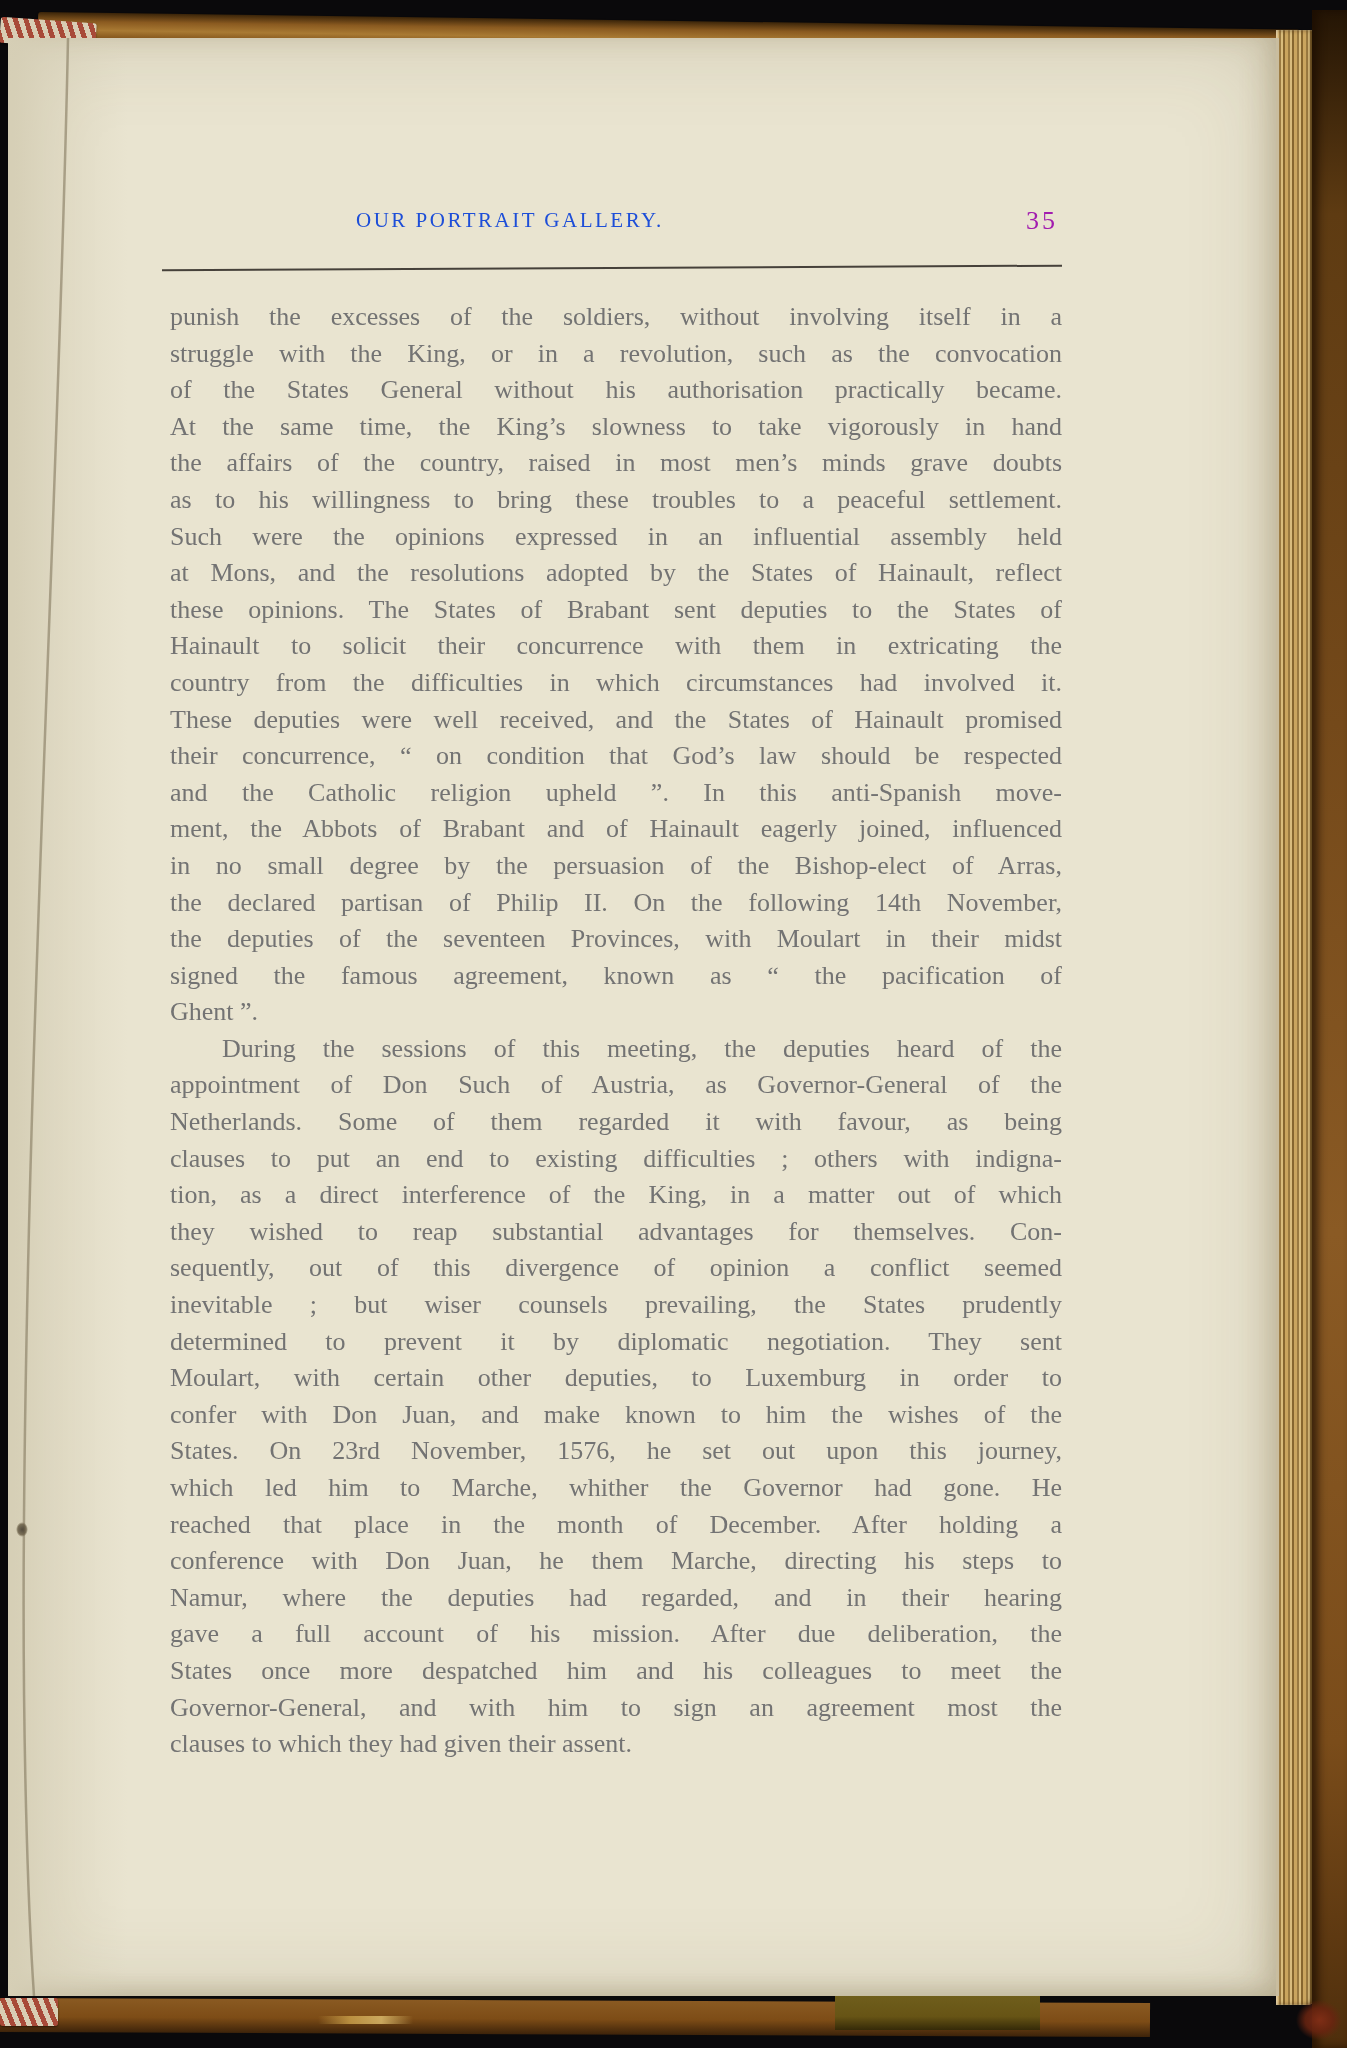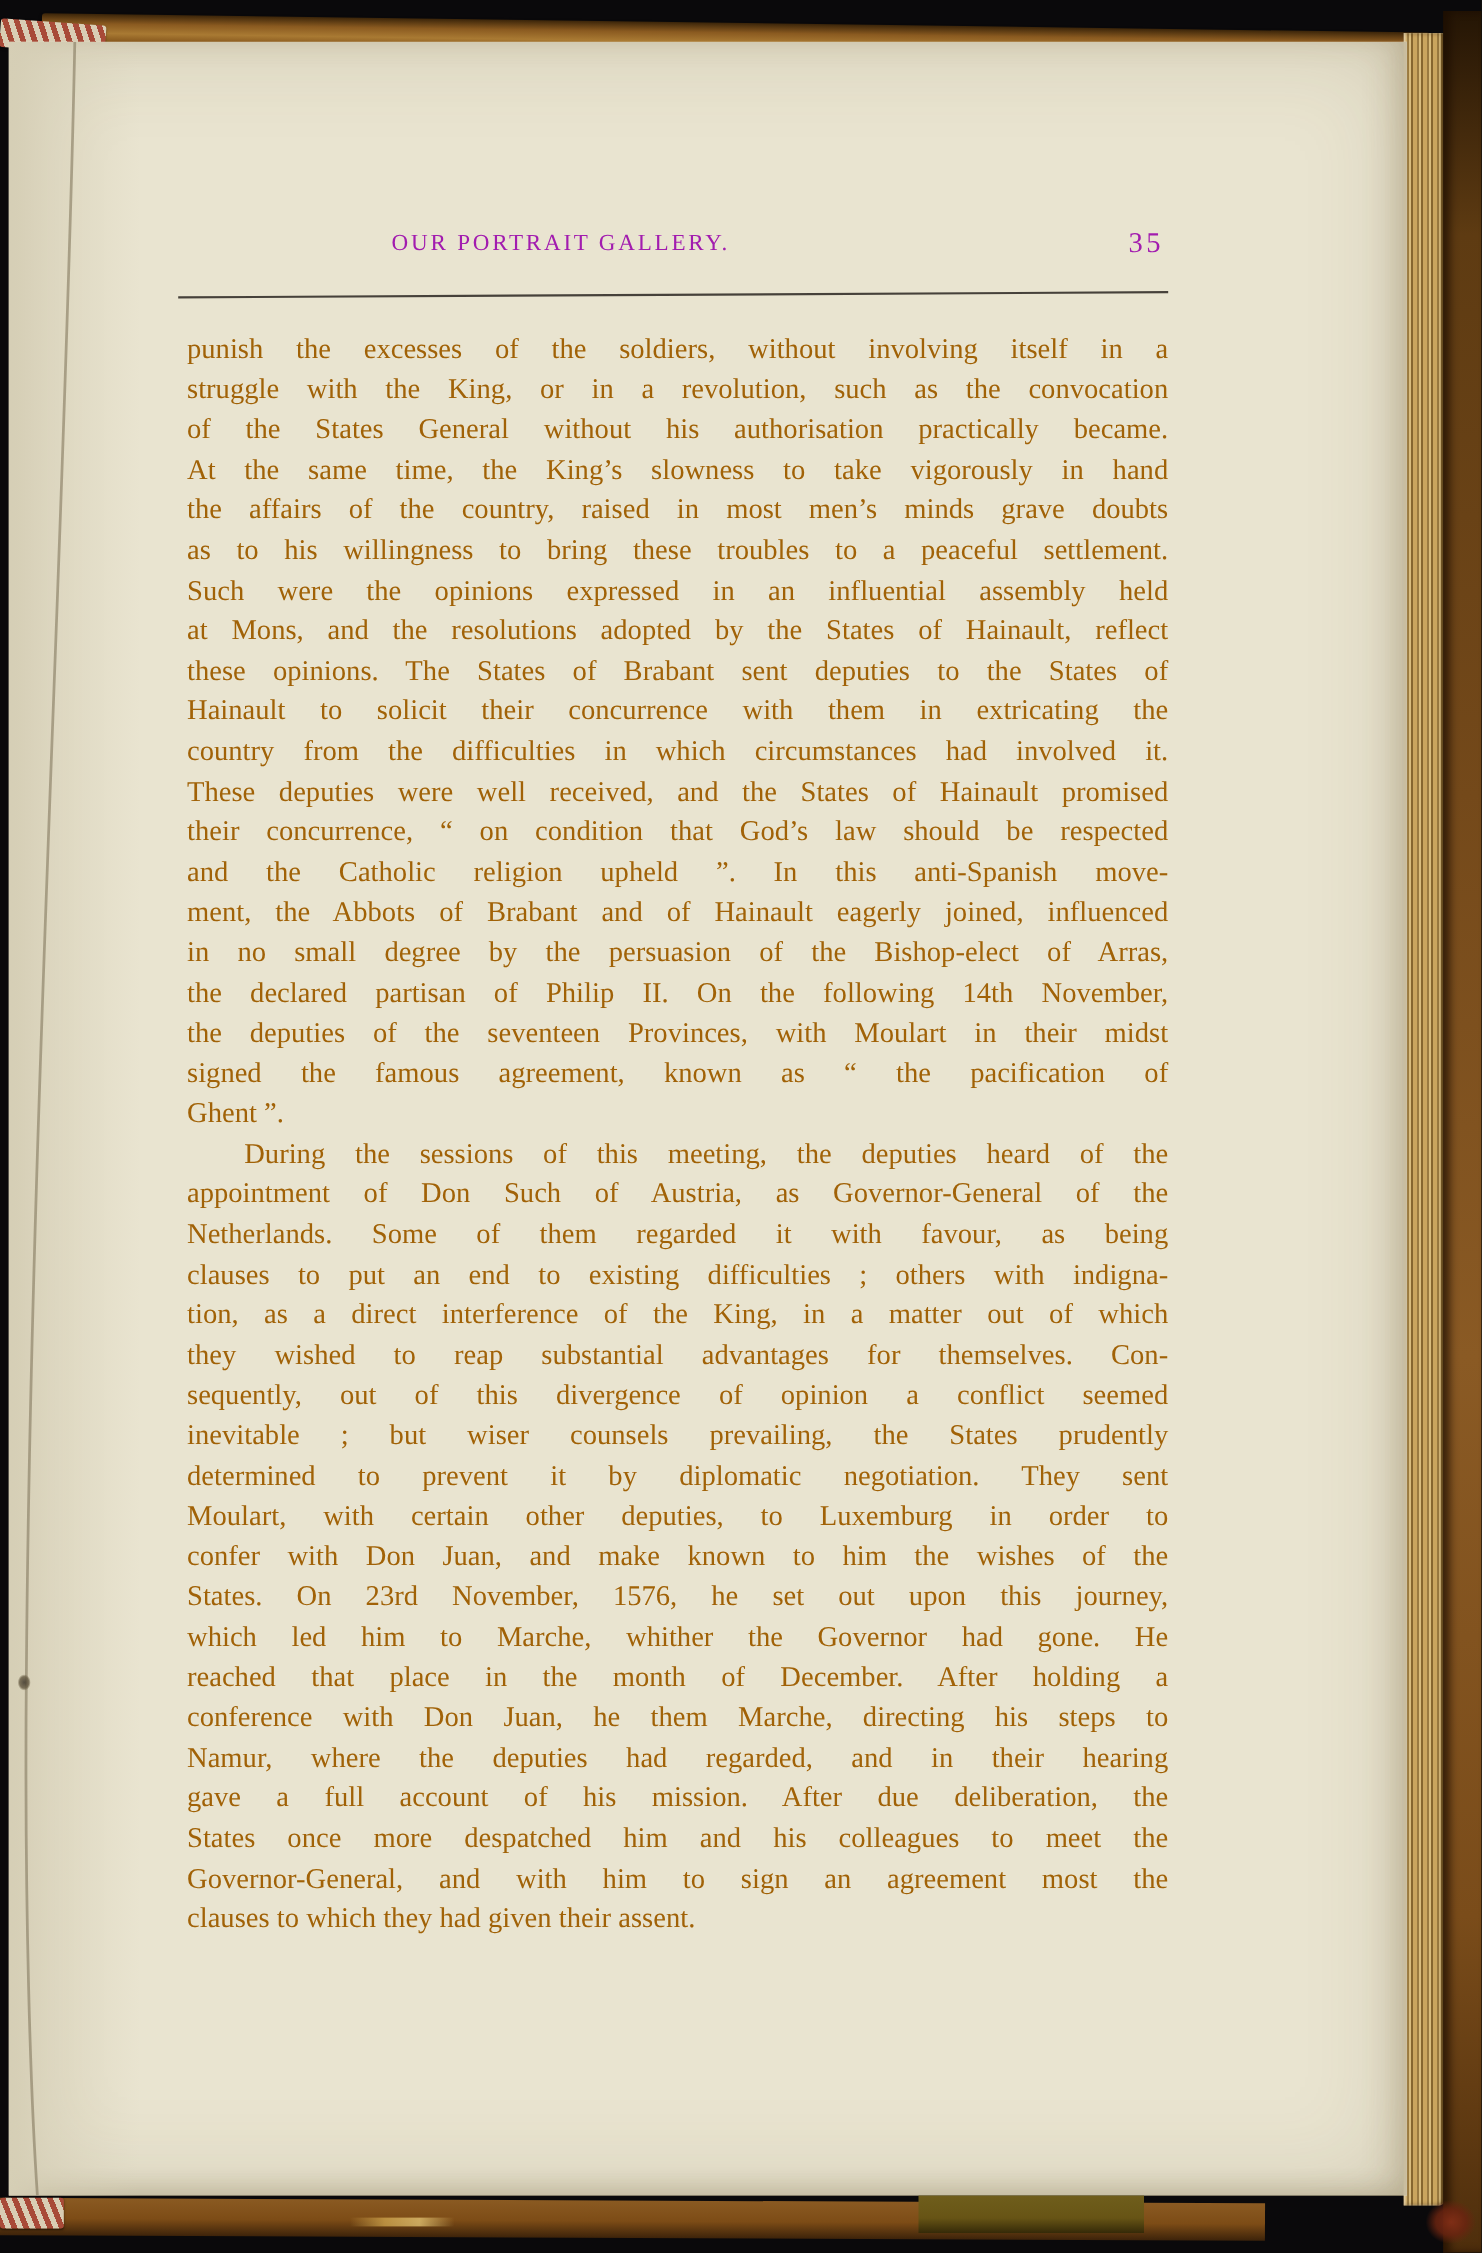--- a/index.html
+++ b/index.html
@@ -69,34 +69,34 @@
   }
   .crease{position:absolute;left:0;top:0;width:120px;height:1958px;}
   .speck{
     position:absolute;left:8px;top:1484px;width:12px;height:15px;
     background:radial-gradient(closest-side,#3e362a,#6b6048 70%,rgba(107,96,72,0));
     border-radius:50%;opacity:.85;
   }
   
   .header-title{
     position:absolute;left:348px;top:170px;
-    font-size:21px;letter-spacing:2.5px;color:#a21caf;
+    font-size:21px;letter-spacing:2.5px;color:#1d4ed8;
     white-space:nowrap;
   }
   .page-number{
     position:absolute;left:1018px;top:168px;
     font-size:26px;letter-spacing:3px;color:#a21caf;
   }
   .header-rule{
     position:absolute;left:154px;top:229px;width:900px;height:2px;
     background:#46413a;transform:rotate(-0.3deg);
   }
   .body-text{
     position:absolute;left:162px;top:261px;width:892px;
-    font-size:26px;line-height:36.6px;color:#a16207;
+    font-size:26px;line-height:36.6px;color:#737373;
     text-rendering:optimizeLegibility;
   }
   .line{
     text-align:justify;
     text-align-last:justify;
     white-space:normal;
     height:36.6px;overflow:visible;
   }
   .line.last{text-align-last:left;}
   .line.indent{text-indent:52px;}

